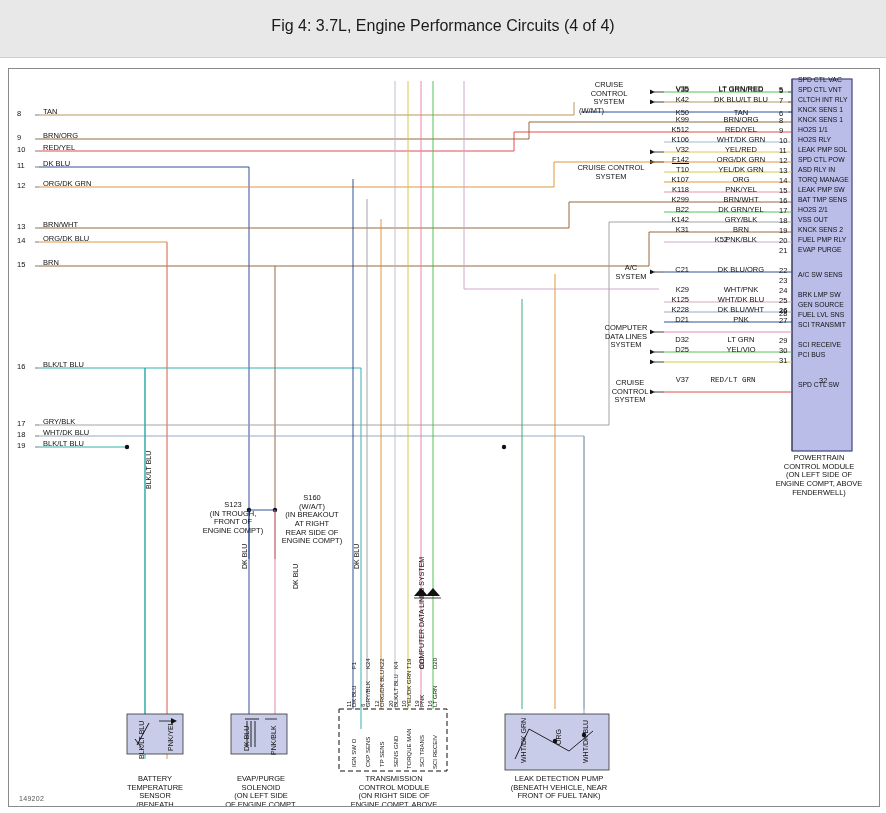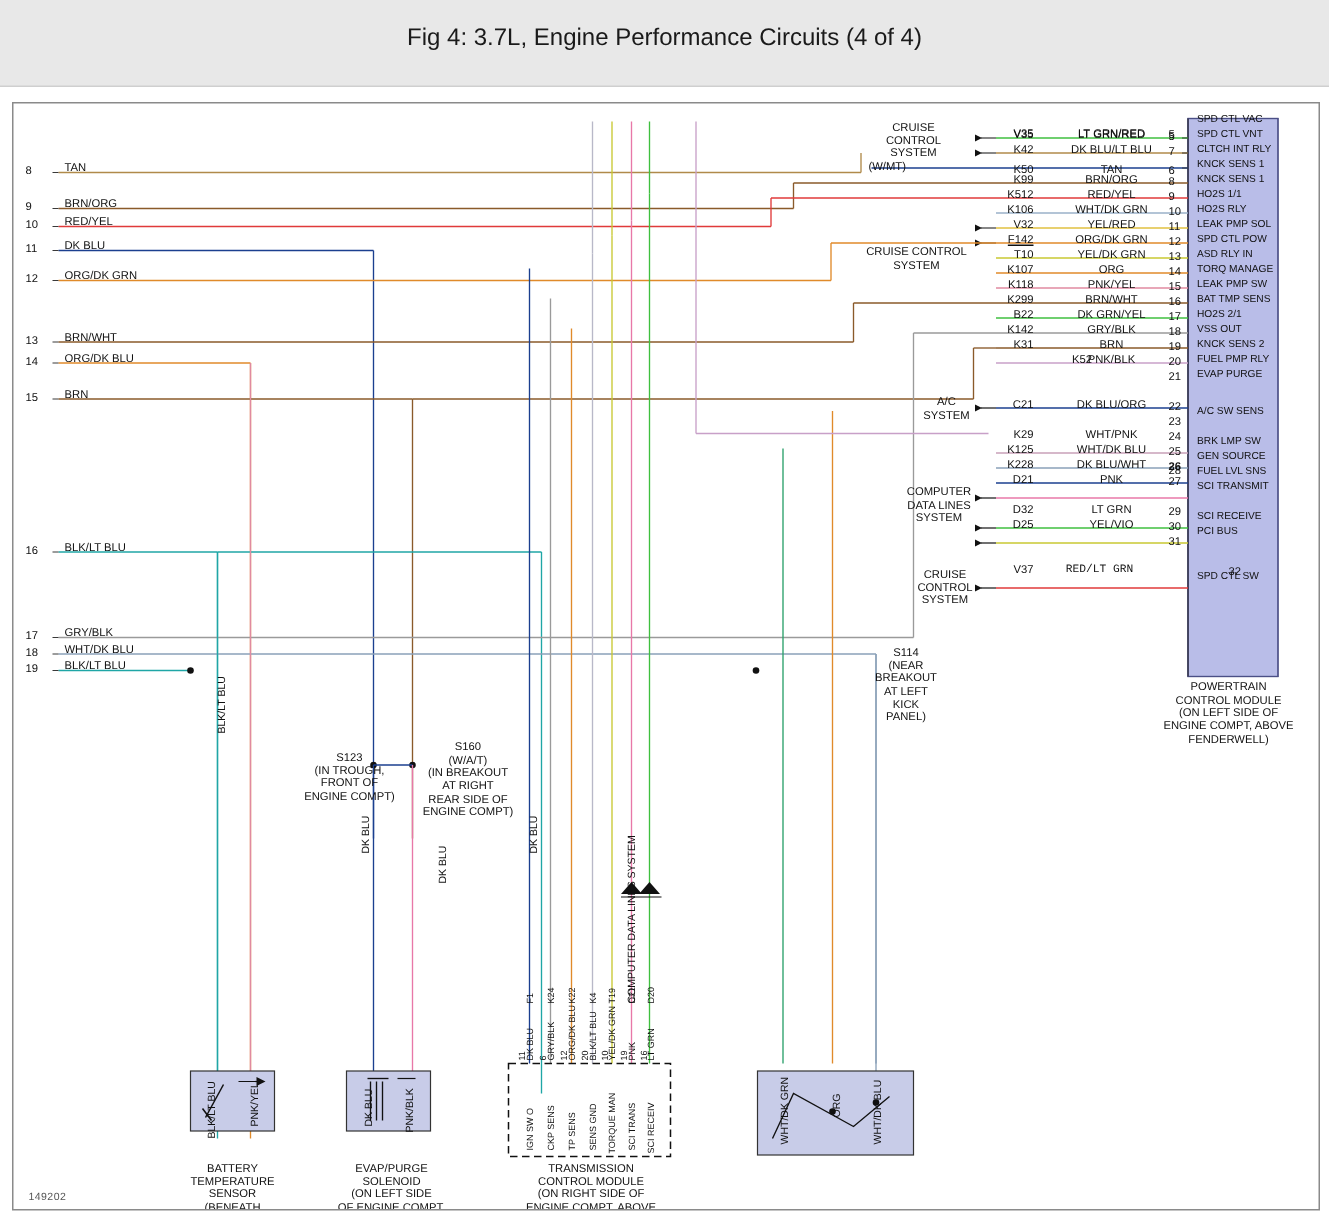--- a/index.html
+++ b/index.html
@@ -442,26 +442,20 @@
     <div class="t c" style="left:178px;top:432px;width:92px;">S123
 (IN TROUGH,
 FRONT OF
 ENGINE COMPT)</div>
     <div class="t c" style="left:258px;top:425px;width:90px;">S160
 (W/A/T)
 (IN BREAKOUT
 AT RIGHT
 REAR SIDE OF
 ENGINE COMPT)</div>
-    <div class="t c" style="left:565px;top:362px;width:60px;">S114
-(NEAR
-BREAKOUT
-AT LEFT
-KICK
-PANEL)</div>
 
     <div class="vt" style="left:136px;top:420px;">BLK/LT BLU</div>
     <div class="vt" style="left:232px;top:500px;">DK BLU</div>
     <div class="vt" style="left:283px;top:520px;">DK BLU</div>
     <div class="vt" style="left:344px;top:500px;">DK BLU</div>
     <div class="vt" style="left:409px;top:600px;">COMPUTER DATA
 LINES SYSTEM</div>
     <div class="vt" style="left:129px;top:690px;">BLK/LT BLU</div>
     <div class="vt" style="left:158px;top:682px;">PNK/YEL</div>
     <div class="vt" style="left:234px;top:682px;">DK BLU</div>
@@ -513,17 +507,20 @@
     <div class="t c" style="left:198px;top:706px;width:108px;">EVAP/PURGE
 SOLENOID
 (ON LEFT SIDE
 OF ENGINE COMPT,
 BESIDE BATTERY)</div>
     <div class="t c" style="left:318px;top:706px;width:134px;">TRANSMISSION
 CONTROL MODULE
 (ON RIGHT SIDE OF
 ENGINE COMPT, ABOVE
 FENDERWELL)</div>
+    <div class="t c" style="left:486px;top:706px;width:128px;">LEAK DETECTION PUMP
+(BENEATH VEHICLE, NEAR
+FRONT OF FUEL TANK)</div>
 
     <div class="fignum">149202</div>
 
   </div>
 </div>
 
 </body></html>

